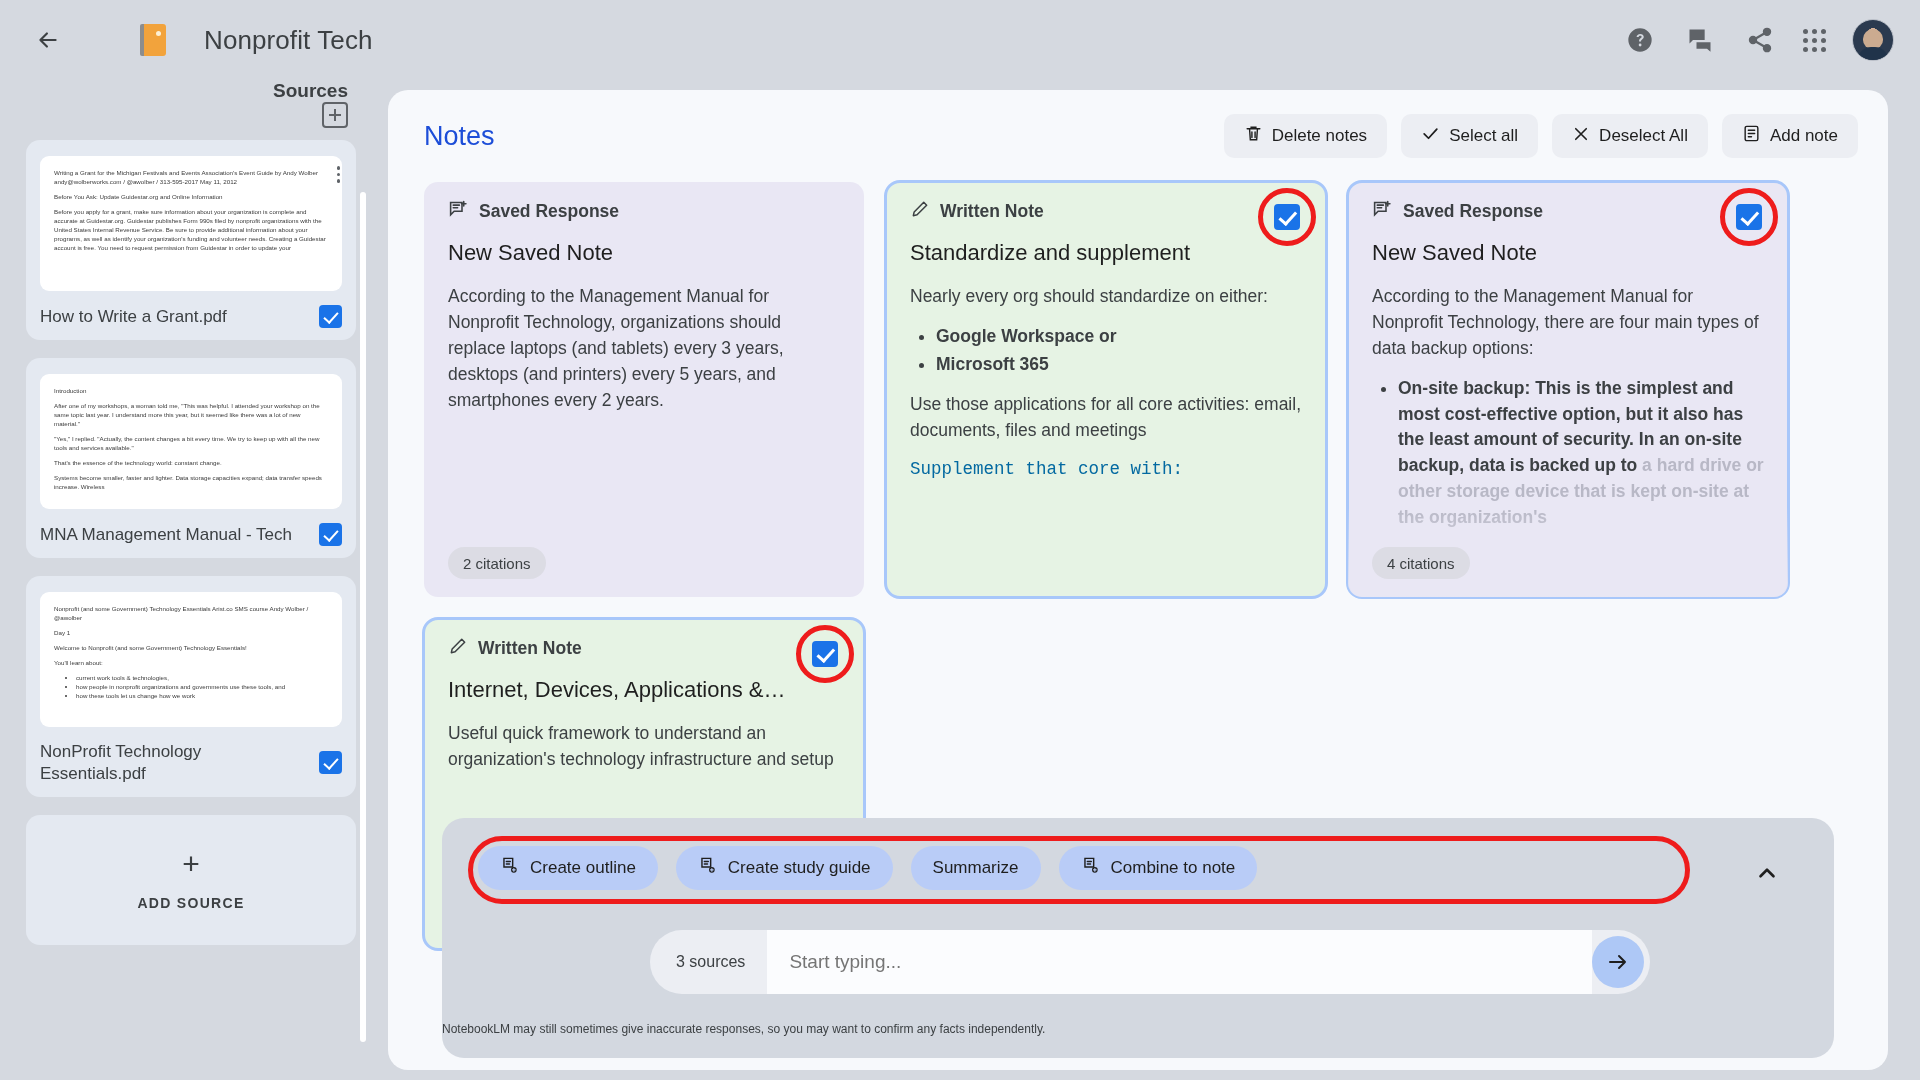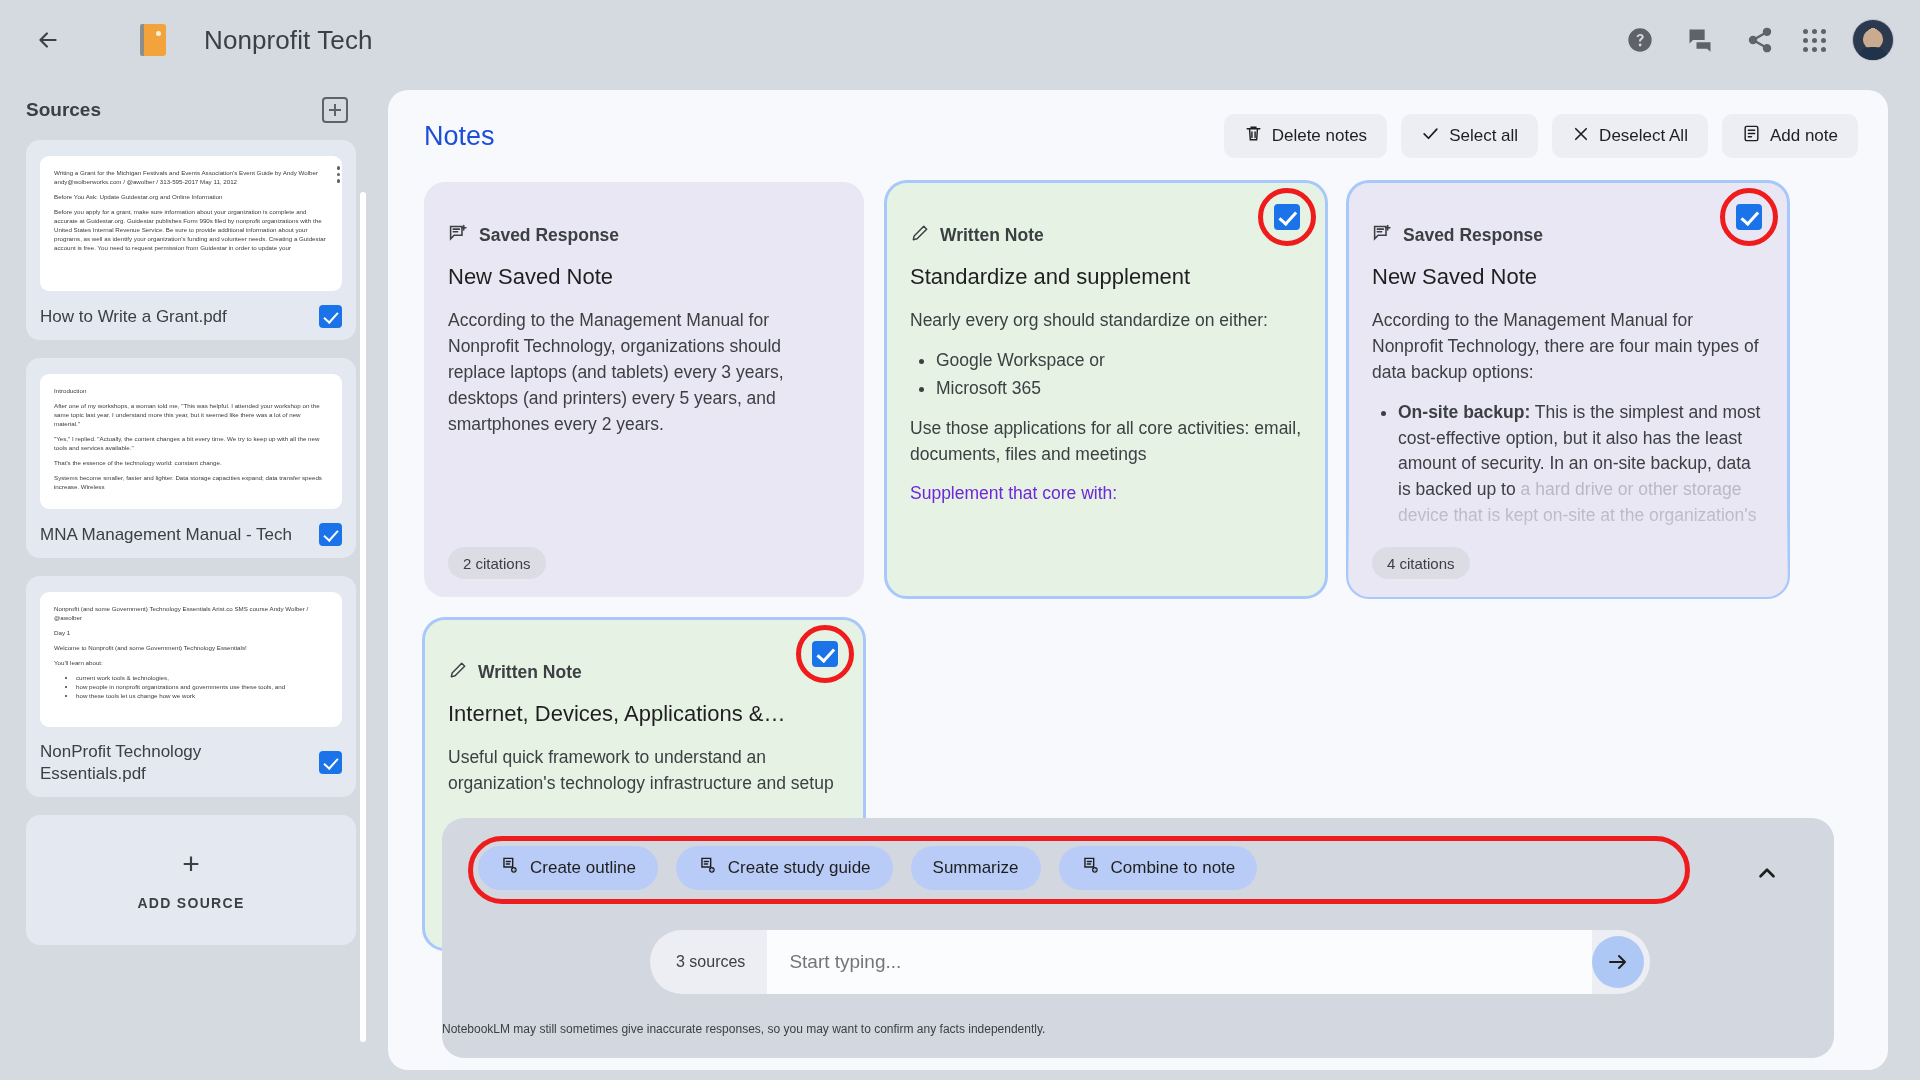--- a/index.html
+++ b/index.html
@@ -56,21 +56,21 @@
     content:""; position:absolute; left:50%; bottom:0; transform:translateX(-50%);
     width: 30px; height: 13px; border-radius: 14px 14px 0 0; background:#20334a;
   }
 
   
   .sidebar {
     position: absolute; left: 0; top: 80px; width: 382px; height: 1000px;
     padding: 0 26px;
   }
   .sources-head {
-    display: flex; align-items: center; height: 60px; padding-right: 8px;
+    display: flex; align-items: flex-end; height: 60px; padding-right: 8px; flex-direction: column;
   }
   .sources-title { font-size: 19px; color: #3c4043; font-weight: 600; }
   .add-src-box {
     margin-left: auto; width: 26px; height: 26px; border: 2px solid #5f6368;
     border-radius: 4px; position: relative; cursor: pointer;
   }
   .add-src-box::before, .add-src-box::after {
     content:""; position:absolute; background:#5f6368;
   }
   .add-src-box::before { left: 5px; top: 10px; width: 12px; height: 2px; }
@@ -136,34 +136,34 @@
     display: flex; align-items: center; gap: 9px; font-size: 17px;
     color: #1f1f1f; cursor: pointer; border: none;
     font-family: "Liberation Sans", sans-serif; white-space: nowrap;
   }
 
   
   .cards {
     display: flex; flex-wrap: wrap; gap: 22px; padding: 24px 36px 0 36px;
   }
   .note-card {
-    width: 440px; height: 415px; border-radius: 21px; padding: 40px 24px;
+    width: 440px; height: 415px; border-radius: 14px; padding: 16px 24px;
     position: relative; overflow: hidden; cursor: pointer;
   }
   .note-card.saved { background: #e9e7f4; }
   .note-card.written { background: #e6f3e4; }
   .note-card.selected { outline: 3px solid #a8c7fa; outline-offset: -1px; }
   .nc-head { display: flex; align-items: center; gap: 10px; height: 26px; }
   .nc-kind { font-size: 17.5px; color: #3c4043; font-weight: 600; }
   .nc-title { font-size: 22px; color: #1f1f1f; margin-top: 16px; white-space: nowrap; overflow: hidden; }
   .nc-body { font-size: 17.5px; line-height: 1.48; color: #3c4043; margin-top: 18px; }
   .nc-body p { margin-bottom: 14px; }
   .nc-body ul { margin: 2px 0 14px 26px; }
-  .nc-body li { margin-bottom: 2px; }
-  .nc-body .faded { color: #6d28d9; }
+  .nc-body li { margin-bottom: 2px; font-weight: bold; }
+  .nc-body .faded { color: #0369a1; font-family: Liberation Mono, monospace; }
   .nc-body .faded2 { color: #b8b8c6; }
   .citations {
     position: absolute; left: 24px; bottom: 18px; height: 32px; padding: 0 15px;
     border-radius: 16px; background: #dcdce4; display: flex; align-items: center;
     font-size: 15px; color: #3c4043; cursor: pointer;
   }
   .nc-check {
     position: absolute; right: 26px; top: 22px; width: 26px; height: 26px;
     border-radius: 4px; background: #1a73e8; cursor: pointer;
   }

